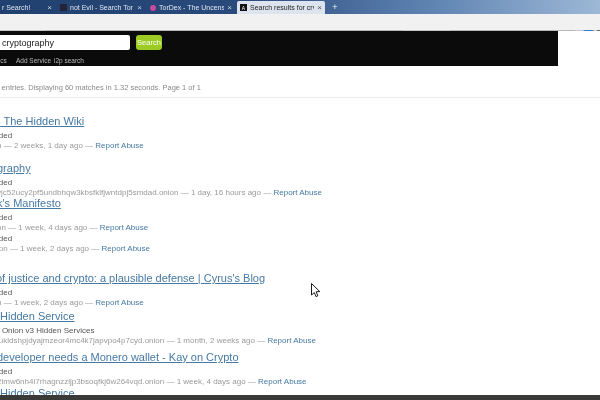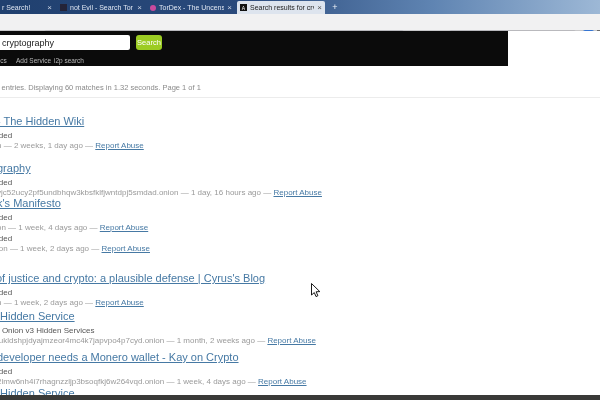--- a/index.html
+++ b/index.html
@@ -34,37 +34,37 @@
   #urlbar .domain{color:#333;}
   #urlbar .path{color:#999;}
   .tinyicon{font-size:8px;line-height:8px;color:#777;flex:none;}
   #searchbox{left:449px;top:16px;width:127px;height:13px;background:#fff;
     border:1px solid #b9b9bd;border-radius:2px;box-sizing:border-box;
     display:flex;align-items:center;padding:0 4px;gap:3px;}
   #searchbox .ph{font-size:8px;color:#9a9a9a;}
 
   
   #page{left:0;top:31px;width:600px;height:369px;background:#fff;}
-  #siteheader{left:0;top:0;width:508px;height:35px;background:#0b0b0b;}
+  #siteheader{left:0;top:0;width:558px;height:35px;background:#0b0b0b;}
   #query-input{position:absolute;left:-8px;top:4px;width:138px;height:15px;
     border:none;border-radius:2px;background:#fff;font-size:9px;color:#222;
     padding:0 0 0 10px;font-family:"Liberation Sans",sans-serif;box-sizing:border-box;}
   #search-btn{position:absolute;left:136px;top:4px;width:26px;height:15px;
     background:#9ccc23;border:none;border-radius:3px;color:#fff;font-size:7.5px;
     font-family:"Liberation Sans",sans-serif;padding:0;line-height:15px;text-align:center;}
   .navlink{top:26px;font-size:6.5px;color:#b9b9b9;white-space:nowrap;}
   #summary{left:-3px;top:52px;font-size:7.5px;color:#8a8a8a;white-space:nowrap;}
   #rule{left:0;top:66px;width:600px;border-top:1px solid #ececec;}
 
   .result{left:0;width:580px;}
   .result .title{font-size:11px;line-height:12px;color:#4679a4;
     text-decoration:underline;white-space:nowrap;display:inline-block;}
   .result .desc{font-size:8px;line-height:9px;color:#555;margin-top:2px;white-space:nowrap;}
   .result .meta{font-size:8px;line-height:9px;color:#9a9a9a;margin-top:1px;white-space:nowrap;}
-  .result .meta a{color:#4679a4;text-decoration:underline;}
+  .result .meta a{color:#4679a4;}
   .r-shift{margin-left:-3px;}
 
   #footerbar{left:0;top:364px;width:600px;height:5px;background:#3a3a38;}
 
   #cursor{left:310px;top:283px;width:12px;height:16px;}
   a{cursor:default;}
 </style>
 </head>
 <body>
 

